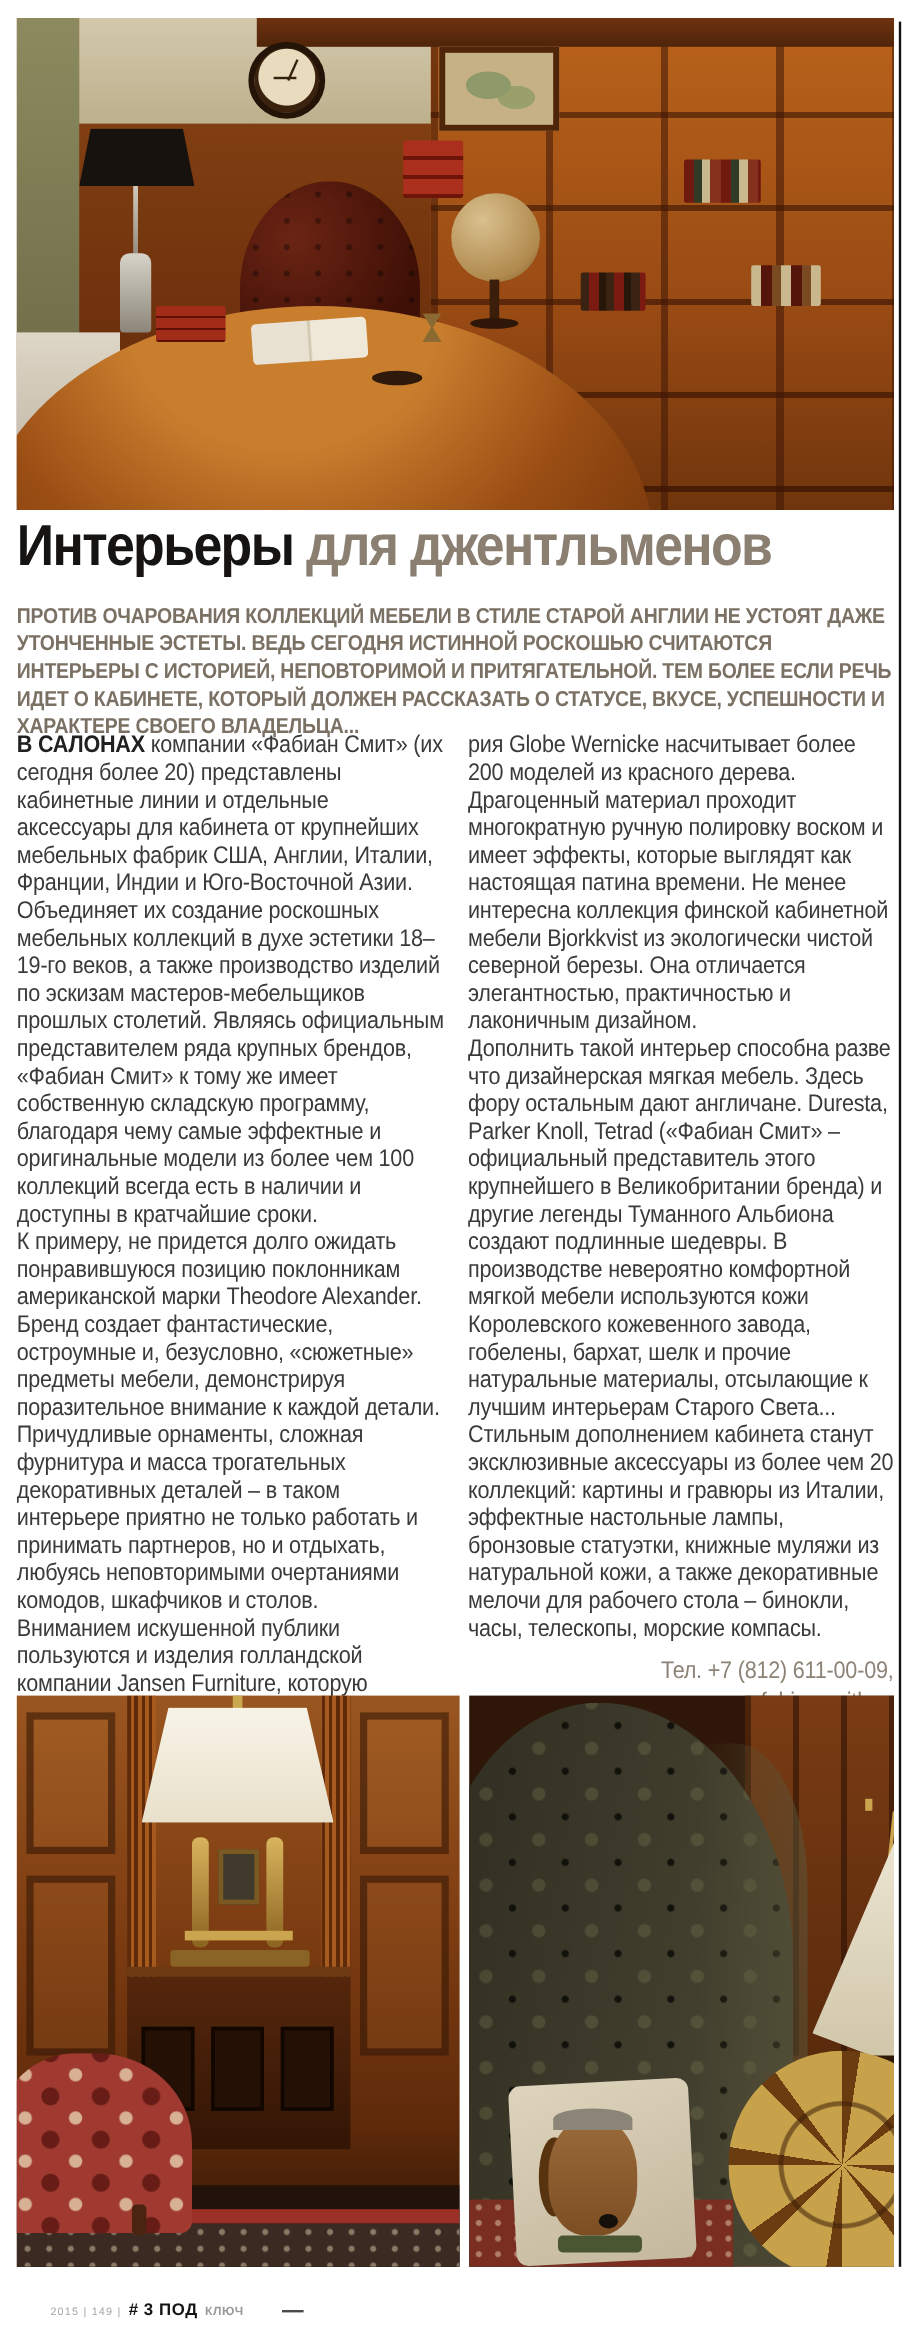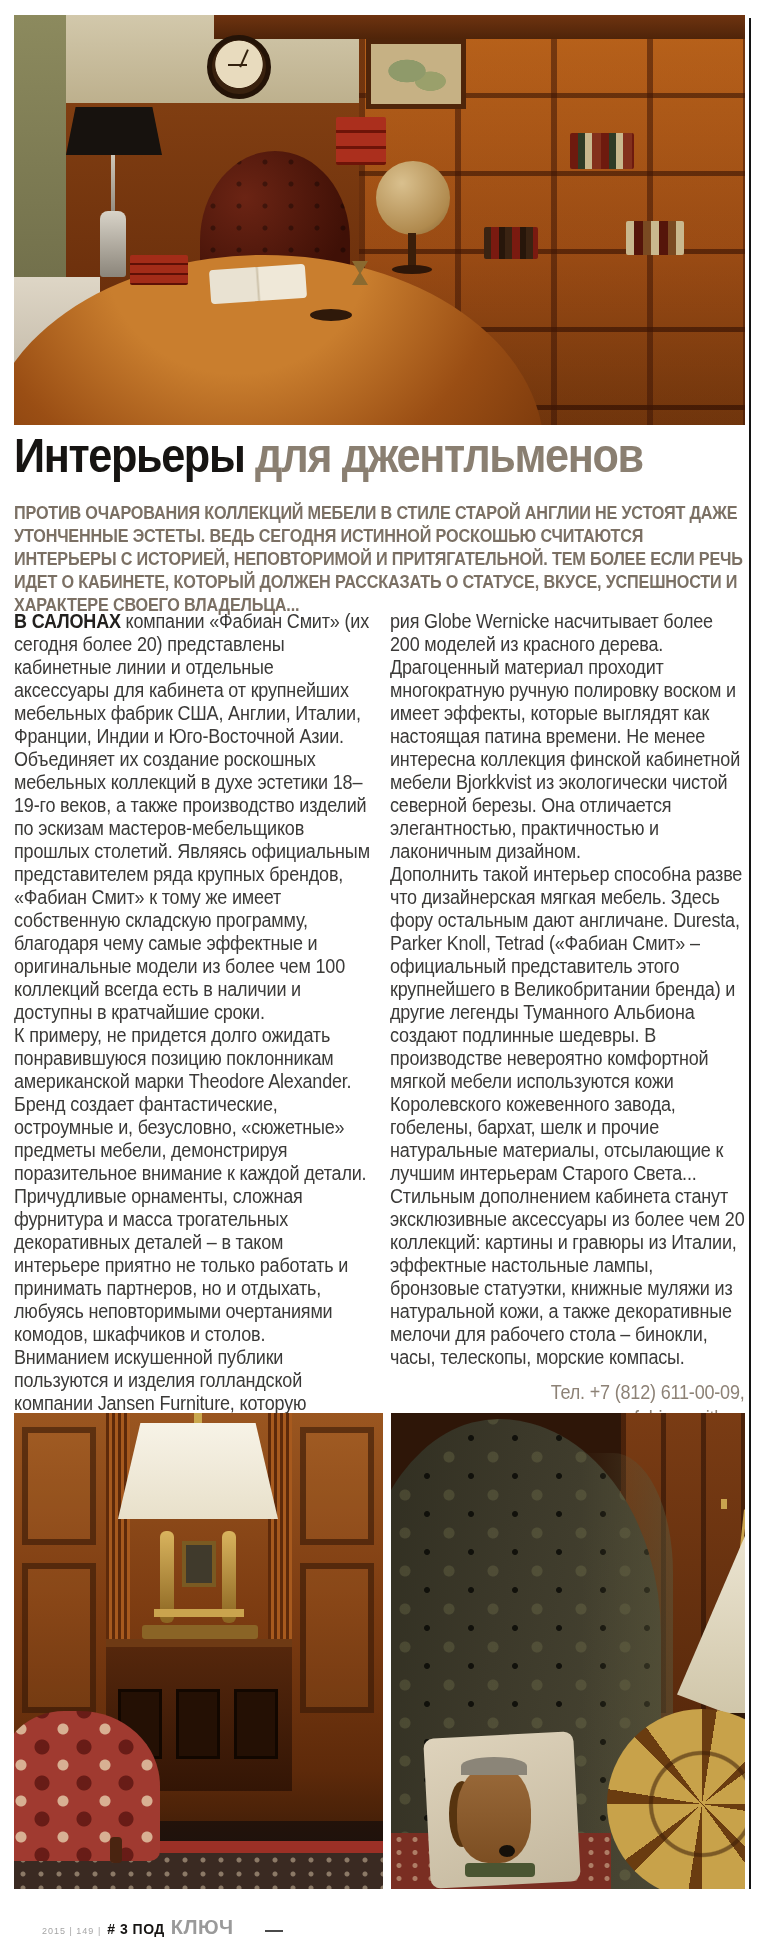--- a/index.html
+++ b/index.html
@@ -145,21 +145,21 @@
     font-size:20px; line-height:23px; letter-spacing:-.2px; color:#3b3a38; }
   .col-left { left:0; }
   .col-right { left:376px; width:394px; }
   .col p { margin:0; }
   .lead-in { font-weight:bold; color:#22201e; }
   .contact { margin-top:10px; text-align:right; color:#8d8276; line-height:26px; }
 
   .footer { position:absolute; left:23px; top:1916px; display:flex; align-items:baseline; gap:6px;margin-left:19px; }
   .footer .issue { font-size:9px; color:#a5a5a5; letter-spacing:1px; }
   .footer .pm-bold { font-size:14px; font-weight:bold; color:#161412; letter-spacing:.5px; }
-  .footer .pm-light { font-size:20px; font-weight:bold; color:#9a9a9a; letter-spacing:.5px; }
+  .footer .pm-light { font-size:10px; font-weight:bold; color:#9a9a9a; letter-spacing:.5px; }
   .footer .tick { display:inline-block; width:18px; border-bottom:2px solid #4a4a4a; margin-left:26px; transform:translateY(-2px); }
 
   .rule-right { position:absolute; left:749px; top:18px; width:2px; height:1871px; background:#141414; }
 </style>
 </head>
 <body>
 
 <div class="page">
 
   <div class="photo hero">

